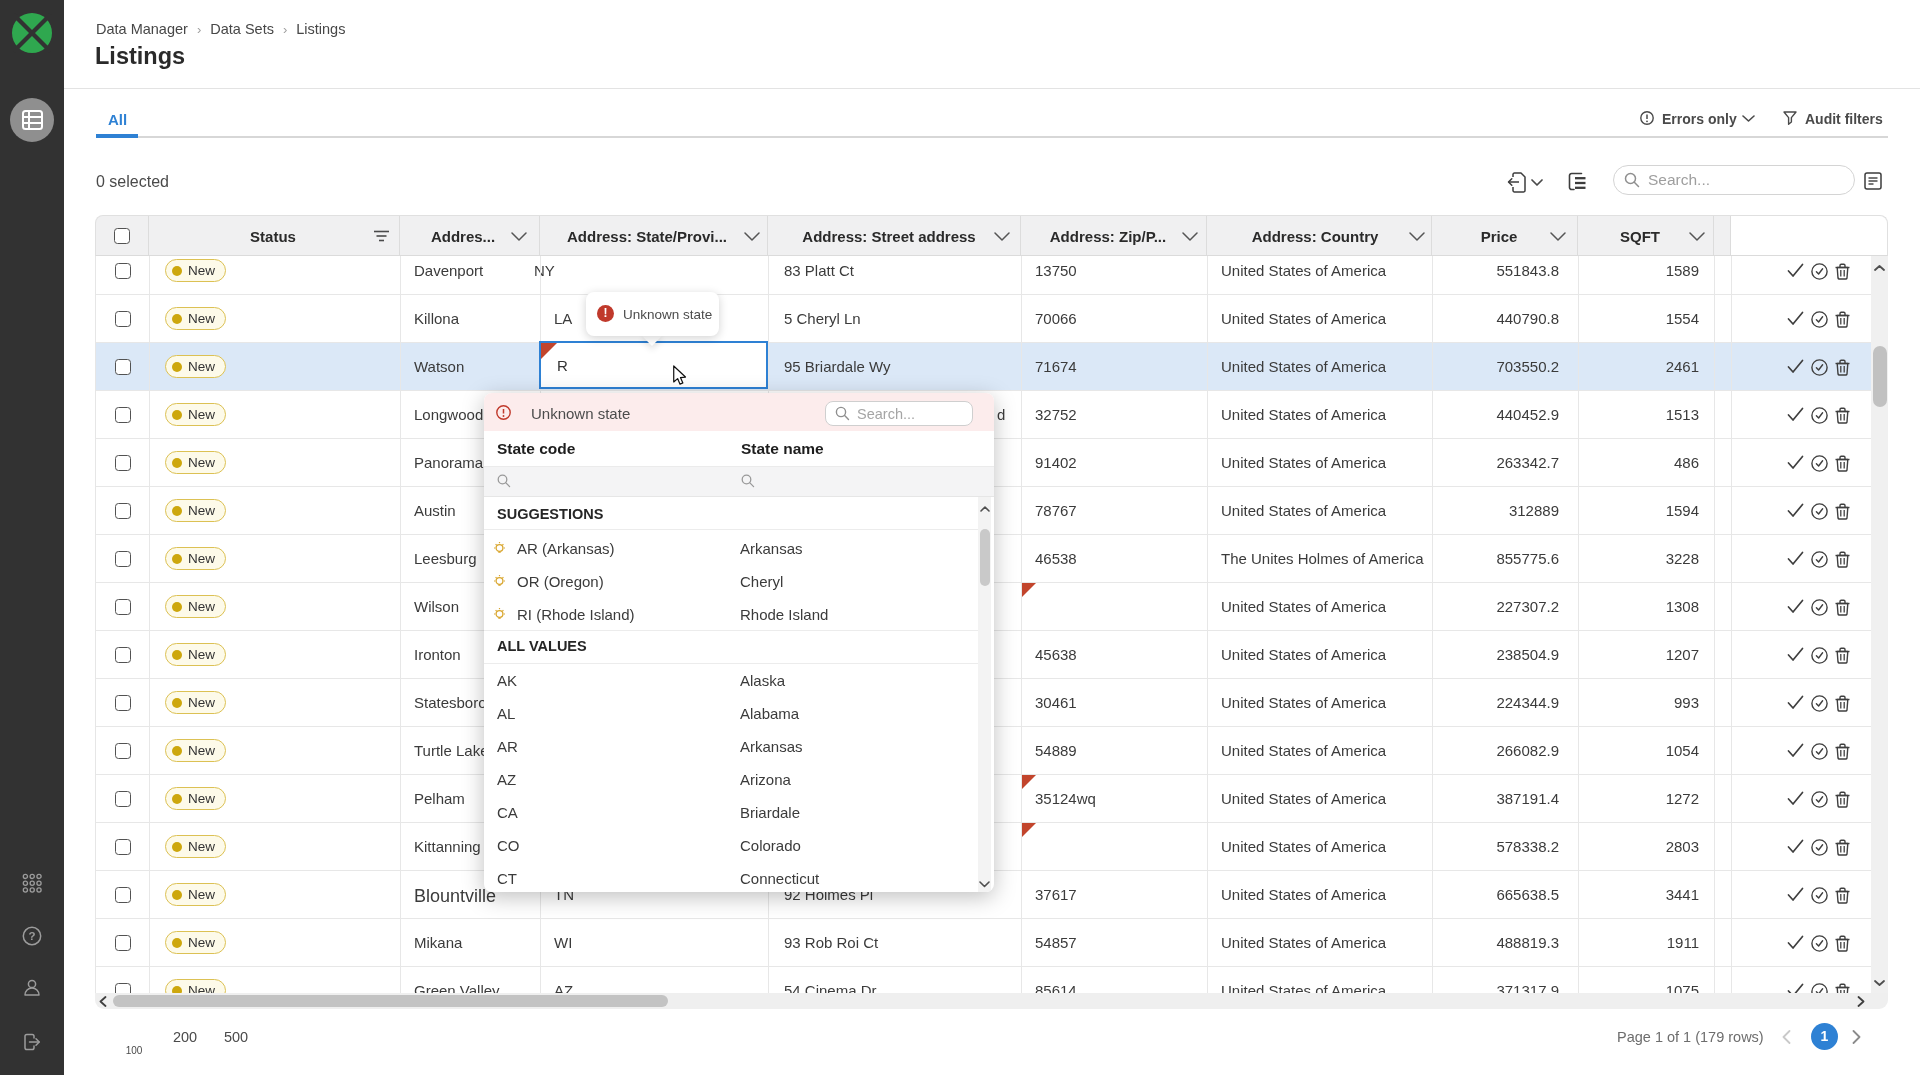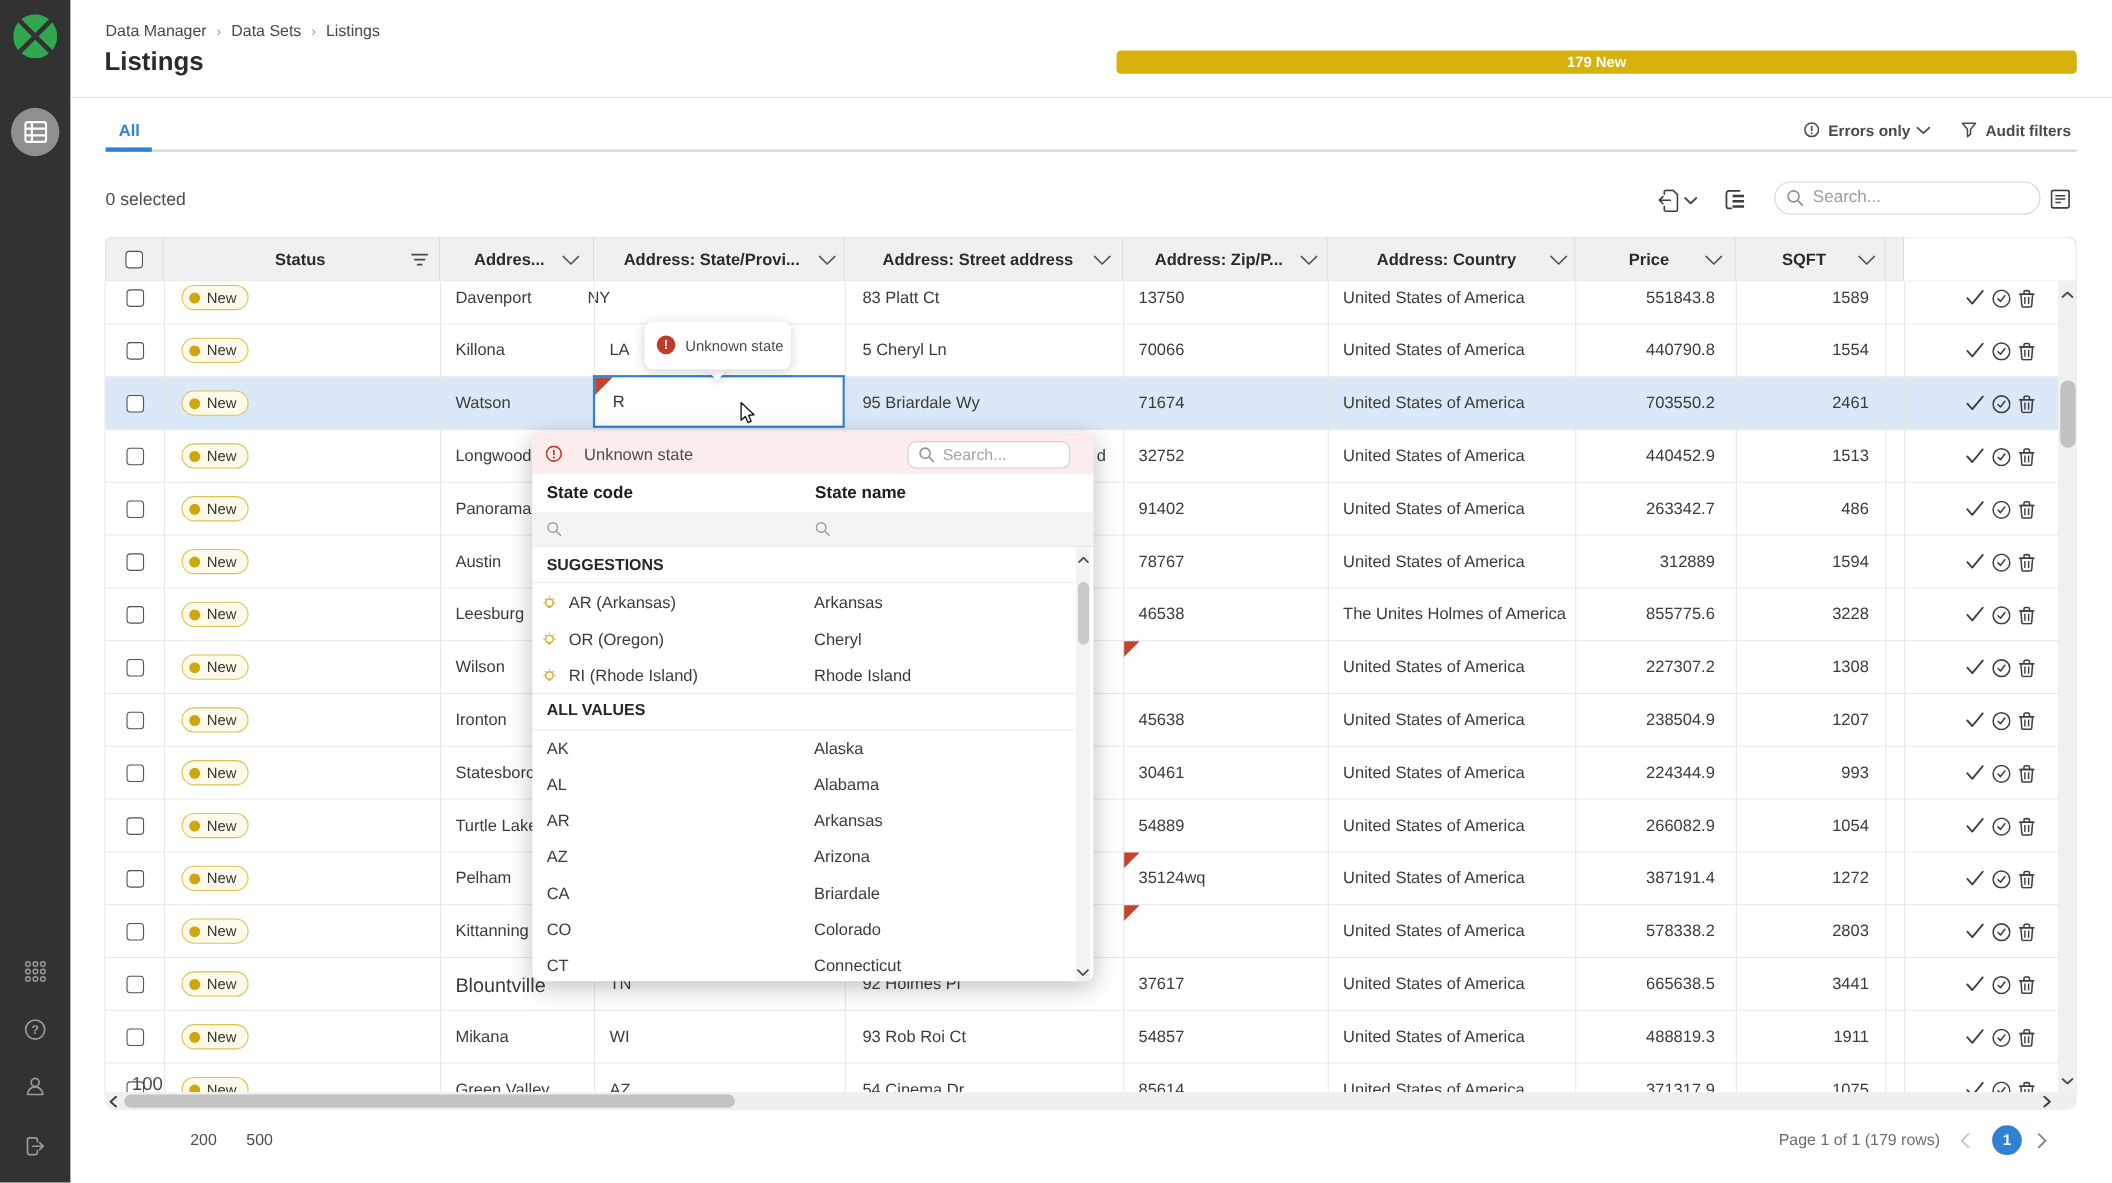--- a/index.html
+++ b/index.html
@@ -41,21 +41,20 @@
 <circle cx="10" cy="6" r="3.6" fill="none" stroke="#9c9c9c" stroke-width="1.5"></circle>
 <path d="M3 17 a7 7 0 0 1 14 0 z" fill="none" stroke="#9c9c9c" stroke-width="1.5" stroke-linejoin="round"></path>
 </svg>
 <svg class="abs" style="left:22px;top:1032px" width="20" height="20" viewBox="0 0 20 20">
 <path d="M12 6 V4.2 a1.8 1.8 0 0 0 -1.8 -1.8 H4.8 A1.8 1.8 0 0 0 3 4.2 v11.6 a1.8 1.8 0 0 0 1.8 1.8 h5.4 a1.8 1.8 0 0 0 1.8 -1.8 V14" fill="none" stroke="#9c9c9c" stroke-width="1.5" stroke-linecap="round"></path>
 <line x1="7.5" y1="10" x2="17" y2="10" stroke="#9c9c9c" stroke-width="1.5" stroke-linecap="round"></line>
 <polyline points="14,6.8 17.2,10 14,13.2" fill="none" stroke="#9c9c9c" stroke-width="1.5" stroke-linecap="round" stroke-linejoin="round"></polyline>
 </svg>
 <div class="txt" style="left:96px;top:21px;font-size:14.5px;color:#474747">Data Manager<span style="color:#9e9e9e;margin:0 9px;font-size:13px">›</span>Data Sets<span style="color:#9e9e9e;margin:0 9px;font-size:13px">›</span>Listings</div>
 <div class="txt" style="left:95px;top:43px;font-size:23.5px;font-weight:bold;color:#2a2a2a">Listings</div>
-<div class="abs" style="left:1015px;top:46px;width:873px;height:21px;border-radius:4px;background:#d7b20c;color:#fff;font-weight:bold;font-size:13.5px;text-align:center;line-height:21px">179 New</div>
 <div class="abs" style="left:64px;top:88px;width:1856px;height:1px;background:#e3e3e3"></div>
 <div class="txt" style="left:108px;top:111px;font-size:15px;font-weight:bold;color:#2e81d4">All</div>
 <div class="abs" style="left:96px;top:136px;width:1792px;height:1.5px;background:#d7d7d7"></div>
 <div class="abs" style="left:96px;top:134px;width:42px;height:3.5px;background:#2e81d4"></div>
 <svg class="abs" style="left:1640px;top:111px" width="14" height="14" viewBox="0 0 14 14">
 <circle cx="7" cy="7" r="6.2" fill="none" stroke="#4a4a4a" stroke-width="1.4"></circle>
 <line x1="7" y1="3.6" x2="7" y2="8" stroke="#4a4a4a" stroke-width="1.5"></line>
 <circle cx="7" cy="10.3" r="0.9" fill="#4a4a4a"></circle>
 </svg>
 <div class="txt" style="left:1662px;top:111px;font-size:14px;font-weight:bold;color:#4a4a4a">Errors only</div>
@@ -658,21 +657,21 @@
       <polyline points="1,1 5.5,5.0 10,1" fill="none" stroke="#4f4f4f" stroke-width="1.8" stroke-linecap="round" stroke-linejoin="round"></polyline>
     </svg>
 <div class="abs" style="left:95px;top:993px;width:1793px;height:16px;border-radius:0 0 9px 9px;background:#efefef"></div>
 <div class="abs" style="left:113px;top:995px;width:555px;height:12px;border-radius:6px;background:#c3c3c3"></div>
 <svg class="abs" style="left:99px;top:996px" width="8" height="11" viewBox="0 0 8 11">
 <polyline points="6.5,1 1.5,5.5 6.5,10" fill="none" stroke="#3f3f3f" stroke-width="1.8" stroke-linecap="round" stroke-linejoin="round"></polyline>
     </svg>
 <svg class="abs" style="left:1857px;top:996px" width="8" height="11" viewBox="0 0 8 11">
 <polyline points="1.5,1 6.5,5.5 1.5,10" fill="none" stroke="#3f3f3f" stroke-width="1.8" stroke-linecap="round" stroke-linejoin="round"></polyline>
     </svg>
-<div class="txt" style="left:134px;top:976px;font-size:17px;color:#4a4a4a;transform:translateX(-50%)">100</div>
+<div class="txt" style="left:134px;top:1045px;font-size:10px;color:#4a4a4a;transform:translateX(-50%)">100</div>
 <div class="txt" style="left:185px;top:1029px;font-size:14.5px;color:#4a4a4a;transform:translateX(-50%)">200</div>
 <div class="txt" style="left:236px;top:1029px;font-size:14.5px;color:#4a4a4a;transform:translateX(-50%)">500</div>
 <div class="abs" style="left:264px;top:1084px;width:53px;height:28px;border-radius:14px;background:#2e81d4;color:#fff;font-weight:bold;font-size:14.5px;text-align:left;line-height:28px">1000</div>
 <div class="txt" style="left:1617px;top:1029px;font-size:14.5px;color:#6d6d6d">Page 1 of 1 (179 rows)</div>
 <svg class="abs" style="left:1782px;top:1030px" width="9" height="14" viewBox="0 0 9 14">
 <polyline points="7.5,1 1.5,7 7.5,13" fill="none" stroke="#c9c9c9" stroke-width="1.8" stroke-linecap="round" stroke-linejoin="round"></polyline>
     </svg>
 <div class="abs" style="left:1811px;top:1023px;width:27px;height:27px;border-radius:50%;background:#2e81d4;color:#fff;font-weight:bold;font-size:14px;text-align:center;line-height:27px">1</div>
 <svg class="abs" style="left:1852px;top:1030px" width="9" height="14" viewBox="0 0 9 14">
 <polyline points="1.5,1 7.5,7 1.5,13" fill="none" stroke="#8b8b8b" stroke-width="1.8" stroke-linecap="round" stroke-linejoin="round"></polyline>

